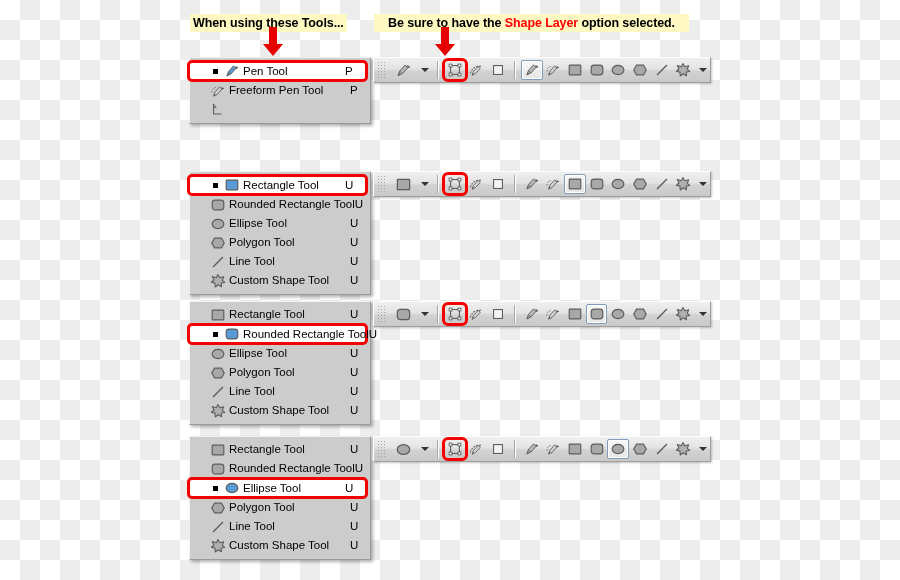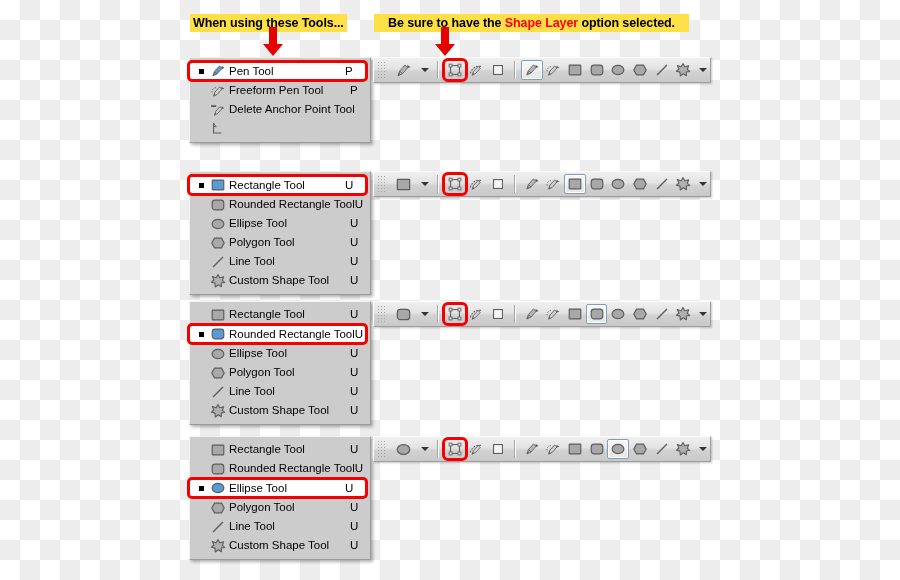--- a/index.html
+++ b/index.html
@@ -19,21 +19,21 @@
   }
   #stage { position: absolute; left:0; top:0; width:900px; height:580px; }
 
   
   .caption {
     position: absolute;
     font-size: 12.5px;
     font-weight: bold;
     color: #000000;
     white-space: nowrap;
-    background: #fde047;
+    background: #fef9c3;
     line-height: 16px;
     letter-spacing: -0.1px;
   }
   .caption .hl { color: #ff0000; }
   #cap-left  { left: 190px; top: 14px; padding: 1px 3px; }
   #cap-right { left: 374px; top: 14px; padding: 1px 14px; }
 
   
   .arrow { position: absolute; width: 22px; height: 30px; }
   #arrow-left  { left: 262px; top: 27px; }
@@ -84,21 +84,21 @@
   .mi-label { flex: 1 1 auto; white-space: nowrap; }
   .mi-key { width: 20px; flex: 0 0 20px; text-align: left; }
 
   
   .menu-item.sel {
     background: #ffffff;
     border: 3px solid #f40000;
     border-radius: 5px;
     height: 22px;
     margin: -1px 2px -1px -3px;
-    padding-left: 5px;
+    padding-left: 19px;
   }
 
   
   .optbar {
     position: absolute;
     height: 26px;
     background: linear-gradient(to bottom, #f0f0f0 0%, #e3e3e3 45%, #d2d2d2 55%, #c9c9c9 100%);
     border: 1px solid #9d9d9d;
     border-top-color: #ffffff;
     border-left-color: #ffffff;
@@ -204,35 +204,20 @@
               <path d="M2.4 10.6 a4.5 4.5 0 0 1 4.3 -5.4" fill="none" stroke="#5c5c5c" stroke-width="1" stroke-dasharray="1.6 1.4"></path>
             </svg>
           </span>
           <span class="mi-label">Freeform Pen Tool</span>
           <span class="mi-key">P</span>
         </div>
         <div class="menu-item">
           <span class="mi-bullet"></span>
           <span class="mi-icon">
             <svg width="16" height="16" viewBox="0 0 18 18">
-              <g stroke="#5c5c5c" stroke-width="1" fill="#cfcfcf">
-                <path d="M5.0 15.0 L6.4 10.6 L11.2 5.2 L13.6 7.4 L8.8 12.8 Z"></path>
-              </g>
-              <path d="M5.0 15.0 L6.9 13.3 L5.9 12.3 Z" fill="#5c5c5c"></path>
-              <path d="M13.1 4.9 L16.2 7.0 L13.4 8.0 Z" fill="#5c5c5c"></path>
-              <path d="M1.2 4.6 h5.8" stroke="#5c5c5c" stroke-width="2"></path>
-            </svg>
-          </span>
-          <span class="mi-label">Delete Anchor Point Tool</span>
-          <span class="mi-key"></span>
-        </div>
-        <div class="menu-item">
-          <span class="mi-bullet"></span>
-          <span class="mi-icon">
-            <svg width="16" height="16" viewBox="0 0 18 18">
               <path d="M4.0 3.0 L4.0 13.4 L12.8 13.4" fill="none" stroke="#5c5c5c" stroke-width="1.2"></path>
               <path d="M4.0 2.2 L7.0 6.6 L4.0 6.0 Z" fill="none" stroke="#5c5c5c" stroke-width="1"></path>
             </svg>
           </span>
           <span class="mi-key"></span>
         </div>
       </div>
       <div class="optbar" style="left: 373px; width: 338px;">
         <div class="grip"></div>
         <div class="ob-cell">

